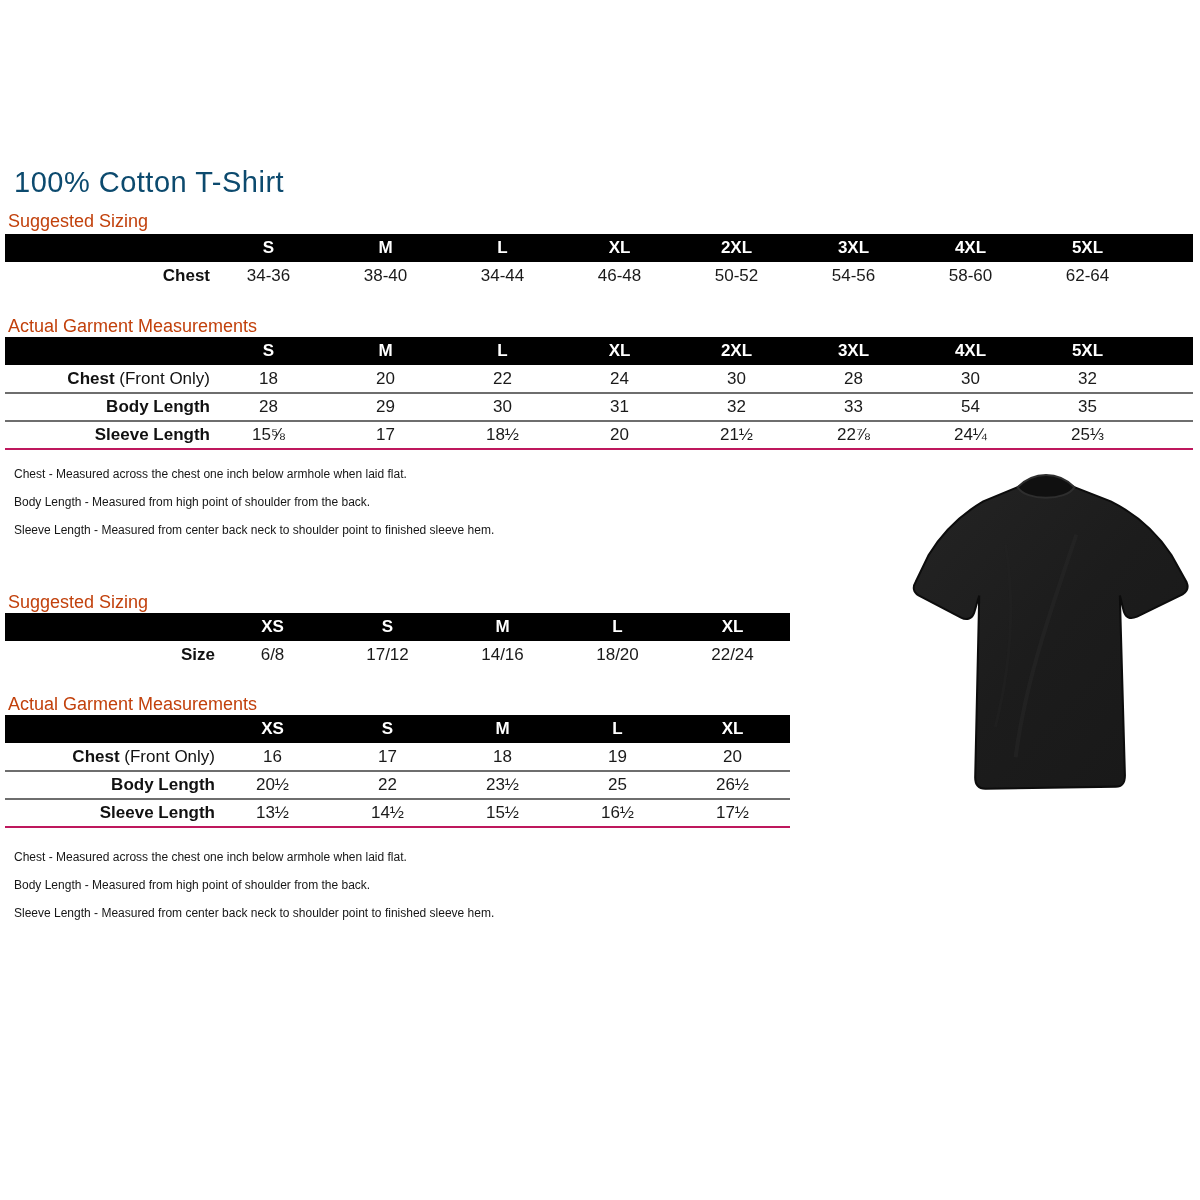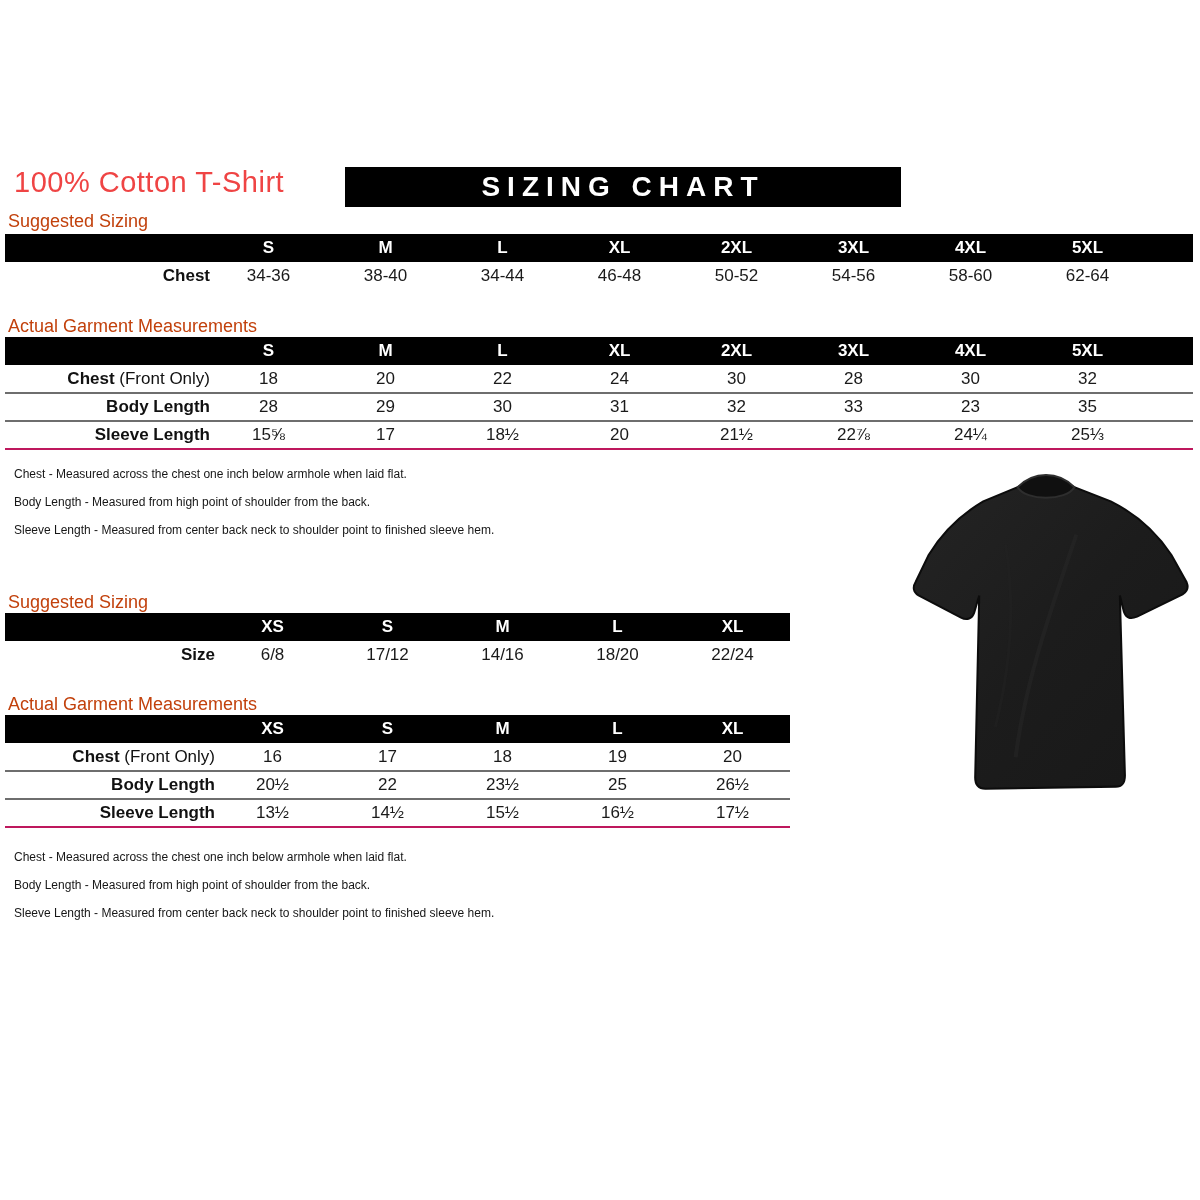--- a/index.html
+++ b/index.html
@@ -1,20 +1,20 @@
 <!DOCTYPE html>
 <html><head>
 <meta charset="utf-8">
 <style>
   * { margin:0; padding:0; box-sizing:border-box; }
   html,body { background:#ffffff; }
   body { font-family:"Liberation Sans", sans-serif; color:#1a1a1a; }
   .page { position:relative; width:1200px; height:1200px; background:#fff; overflow:hidden; }
 
-  .adult-title { position:absolute; left:14px; top:166px; font-size:29px; font-weight:400; color:#ef4444; letter-spacing:0.5px; }
+  .adult-title { position:absolute; left:14px; top:166px; font-size:29px; font-weight:400; color:#0c4a6e; letter-spacing:0.5px; }
   .banner { position:absolute; left:345px; top:167px; width:556px; height:40px; background:#000; color:#fff;
             display:flex; align-items:center; justify-content:center; font-size:28px; font-weight:700; letter-spacing:7px; }
   .section-label { position:absolute; font-size:18px; font-weight:400; color:#c2410c; }
   .youth-title { position:absolute; left:8px; top:548px; font-size:27px; font-weight:700; color:#111; }
 
   table { border-collapse:collapse; table-layout:fixed; position:absolute; }
   td, th { font-size:17px; text-align:center; vertical-align:middle; height:28px; padding:0; overflow:hidden; white-space:nowrap; }
   thead th { background:#000; color:#fff; font-weight:700; }
   td.rowlabel, th.rowlabel { text-align:right; padding-left:10px; }
   td.rowlabel { font-weight:700; color:#111; }
@@ -26,21 +26,20 @@
   .notes div { white-space:nowrap; }
 
   .tshirt-wrap { position:absolute; left:893px; top:474px; width:306px; height:344px; }
 </style>
 </head>
 <body>
 
 <div class="page">
 
   <div class="adult-title">100% Cotton T-Shirt</div>
-  <div class="banner">SIZING CHART</div>
 
   <div class="section-label" style="left:8px; top:211px;">Suggested Sizing</div>
 
   <table class="suggested" style="left:5px; top:234px; width:1188px;">
     <colgroup>
         <col style="width:205px">
         <col span="8" style="width:117px">
         <col style="width:47px">
       </colgroup>
     <thead>
@@ -109,21 +108,21 @@
         <td></td>
       </tr>
       <tr>
         <td class="rowlabel"><span>Body Length</span></td>
         <td>28</td>
         <td>29</td>
         <td>30</td>
         <td>31</td>
         <td>32</td>
         <td>33</td>
-        <td>23</td>
+        <td>54</td>
         <td>35</td>
         <td></td>
       </tr>
       <tr>
         <td class="rowlabel"><span>Sleeve Length</span></td>
         <td>15⅝</td>
         <td>17</td>
         <td>18½</td>
         <td>20</td>
         <td>21½</td>

